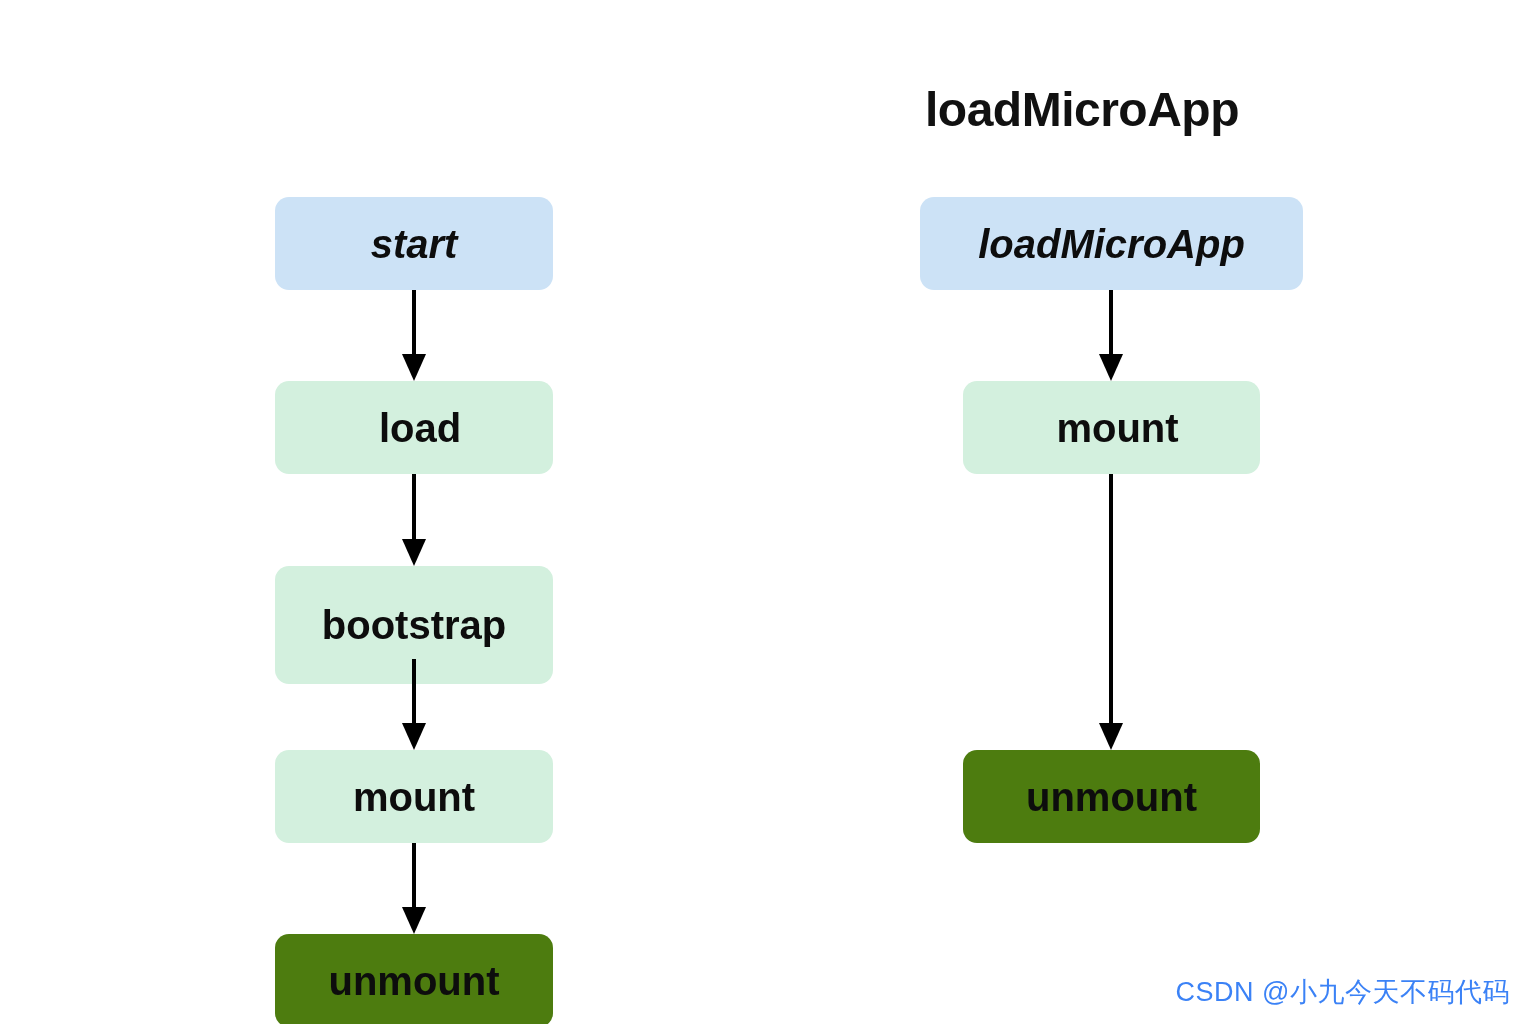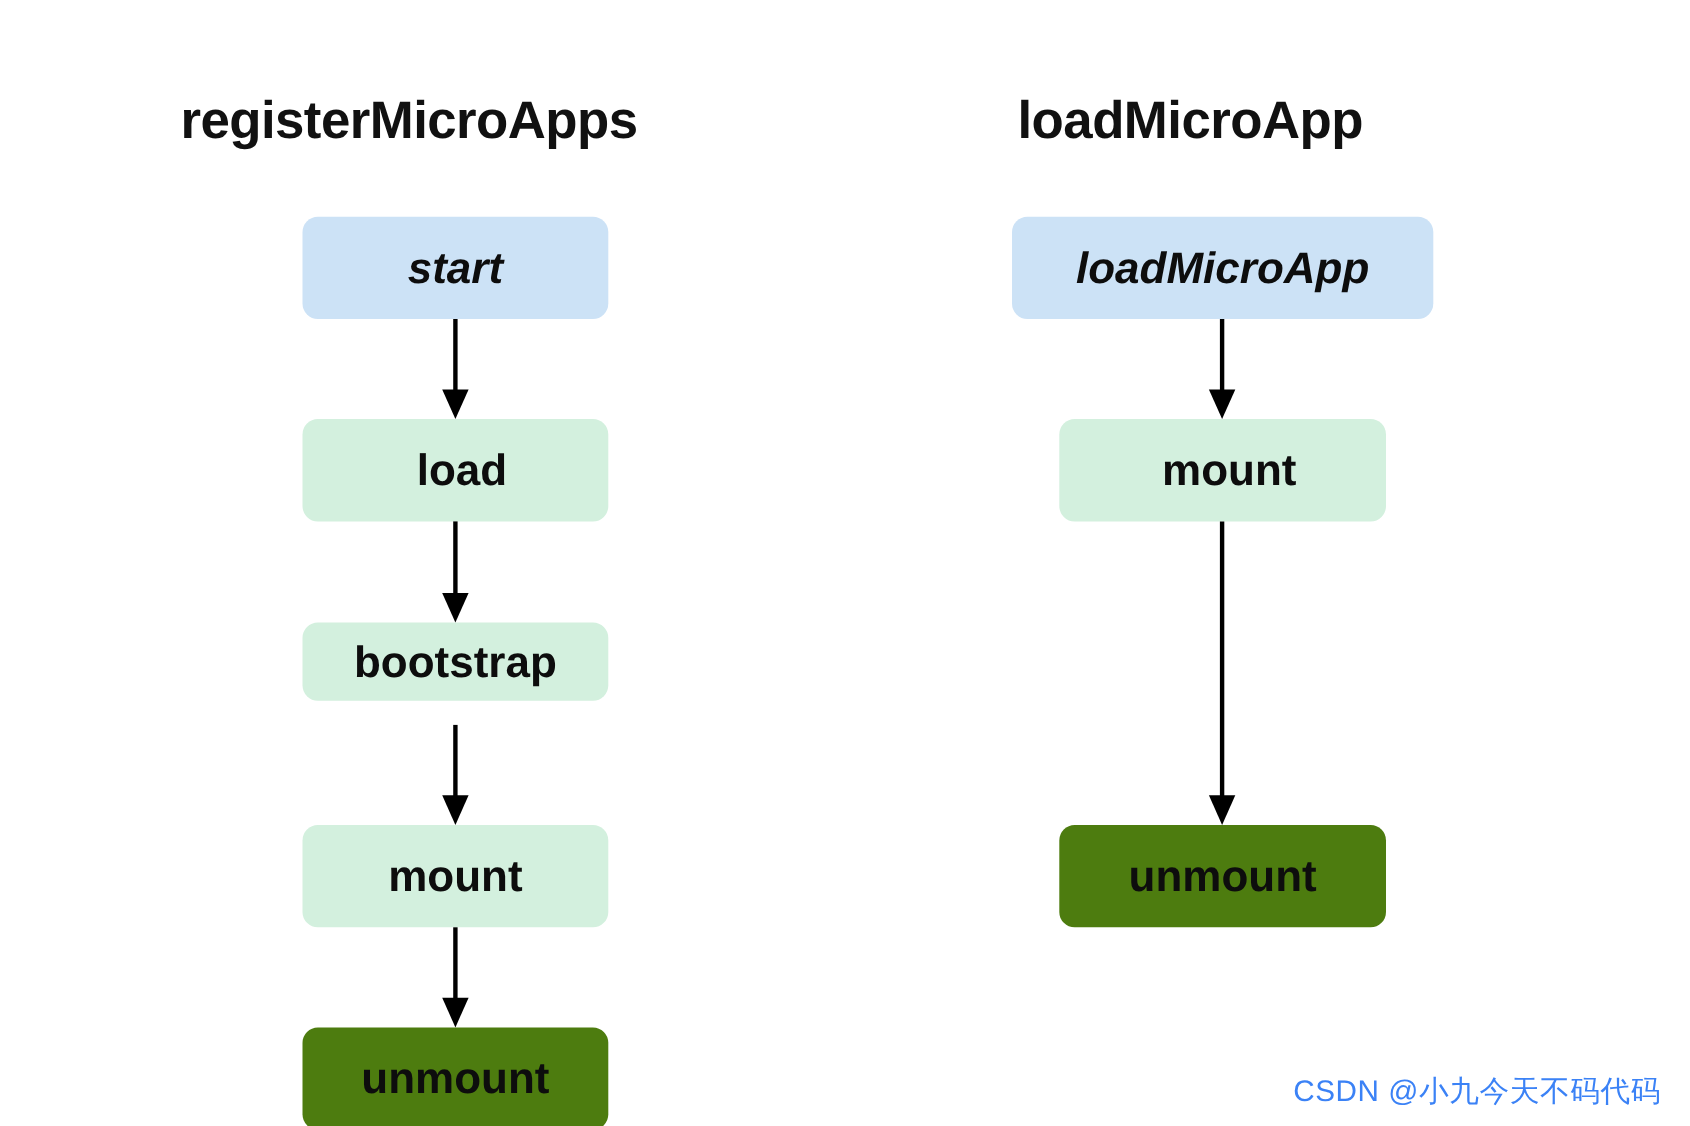--- a/index.html
+++ b/index.html
@@ -53,21 +53,21 @@
   .node.orange { background: #4d7c0f; }
 
   
   .col-left  { left: 275px; width: 278px; }
   
   .col-right-wide { left: 920px; width: 383px; }
   .col-right      { left: 963px; width: 297px; }
 
   .row-1 { top: 197px; height: 93px; }
   .row-2 { top: 381px; height: 93px; padding-left: 12px; }
-  .row-3 { top: 566px; height: 71px; }
+  .row-3 { top: 566px; height: 118px; }
   .row-4 { top: 750px; height: 93px; }
   .row-5 { top: 934px; height: 93px; }
 
   
   .arrow {
     position: absolute;
     width: 40px;
     overflow: visible;
   }
   .arrow svg { display: block; overflow: visible; }
@@ -83,21 +83,20 @@
     white-space: nowrap;
     line-height: 1;
     font-weight: 400;
   }
 </style>
 </head>
 <body>
 
 <div class="canvas">
 
-  <div class="col-title" id="title-register">registerMicroApps</div>
 
   <div class="col-title" id="title-load">loadMicroApp</div>
 
   <div class="node blue col-left row-1">start</div>
 
   <div class="node green col-left row-2">load</div>
 
   <div class="node green col-left row-3">bootstrap</div>
 
   <div class="node green col-left row-4">mount</div>

